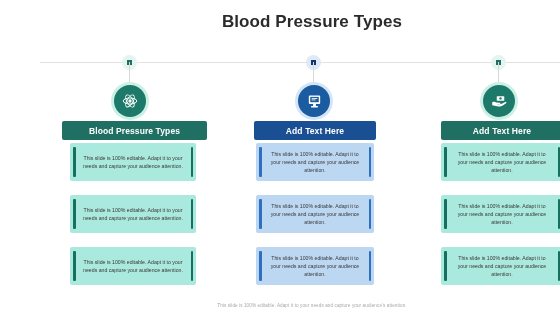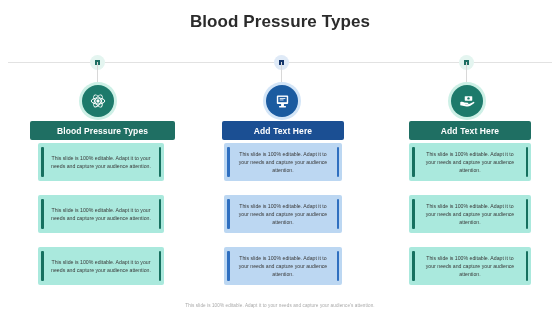--- a/index.html
+++ b/index.html
@@ -12,20 +12,21 @@
     overflow: hidden;
     background: #ffffff;
     font-family: "Liberation Sans", sans-serif;
     position: relative;
   }
 
   .slide {
     position: absolute;
     inset: 0;
     background: #ffffff;
+    margin-left: 32px;
   }
 
   
   .title {
     position: absolute;
     top: 12px;
     left: 0;
     width: 560px;
     text-align: center;
     font-size: 17px;

